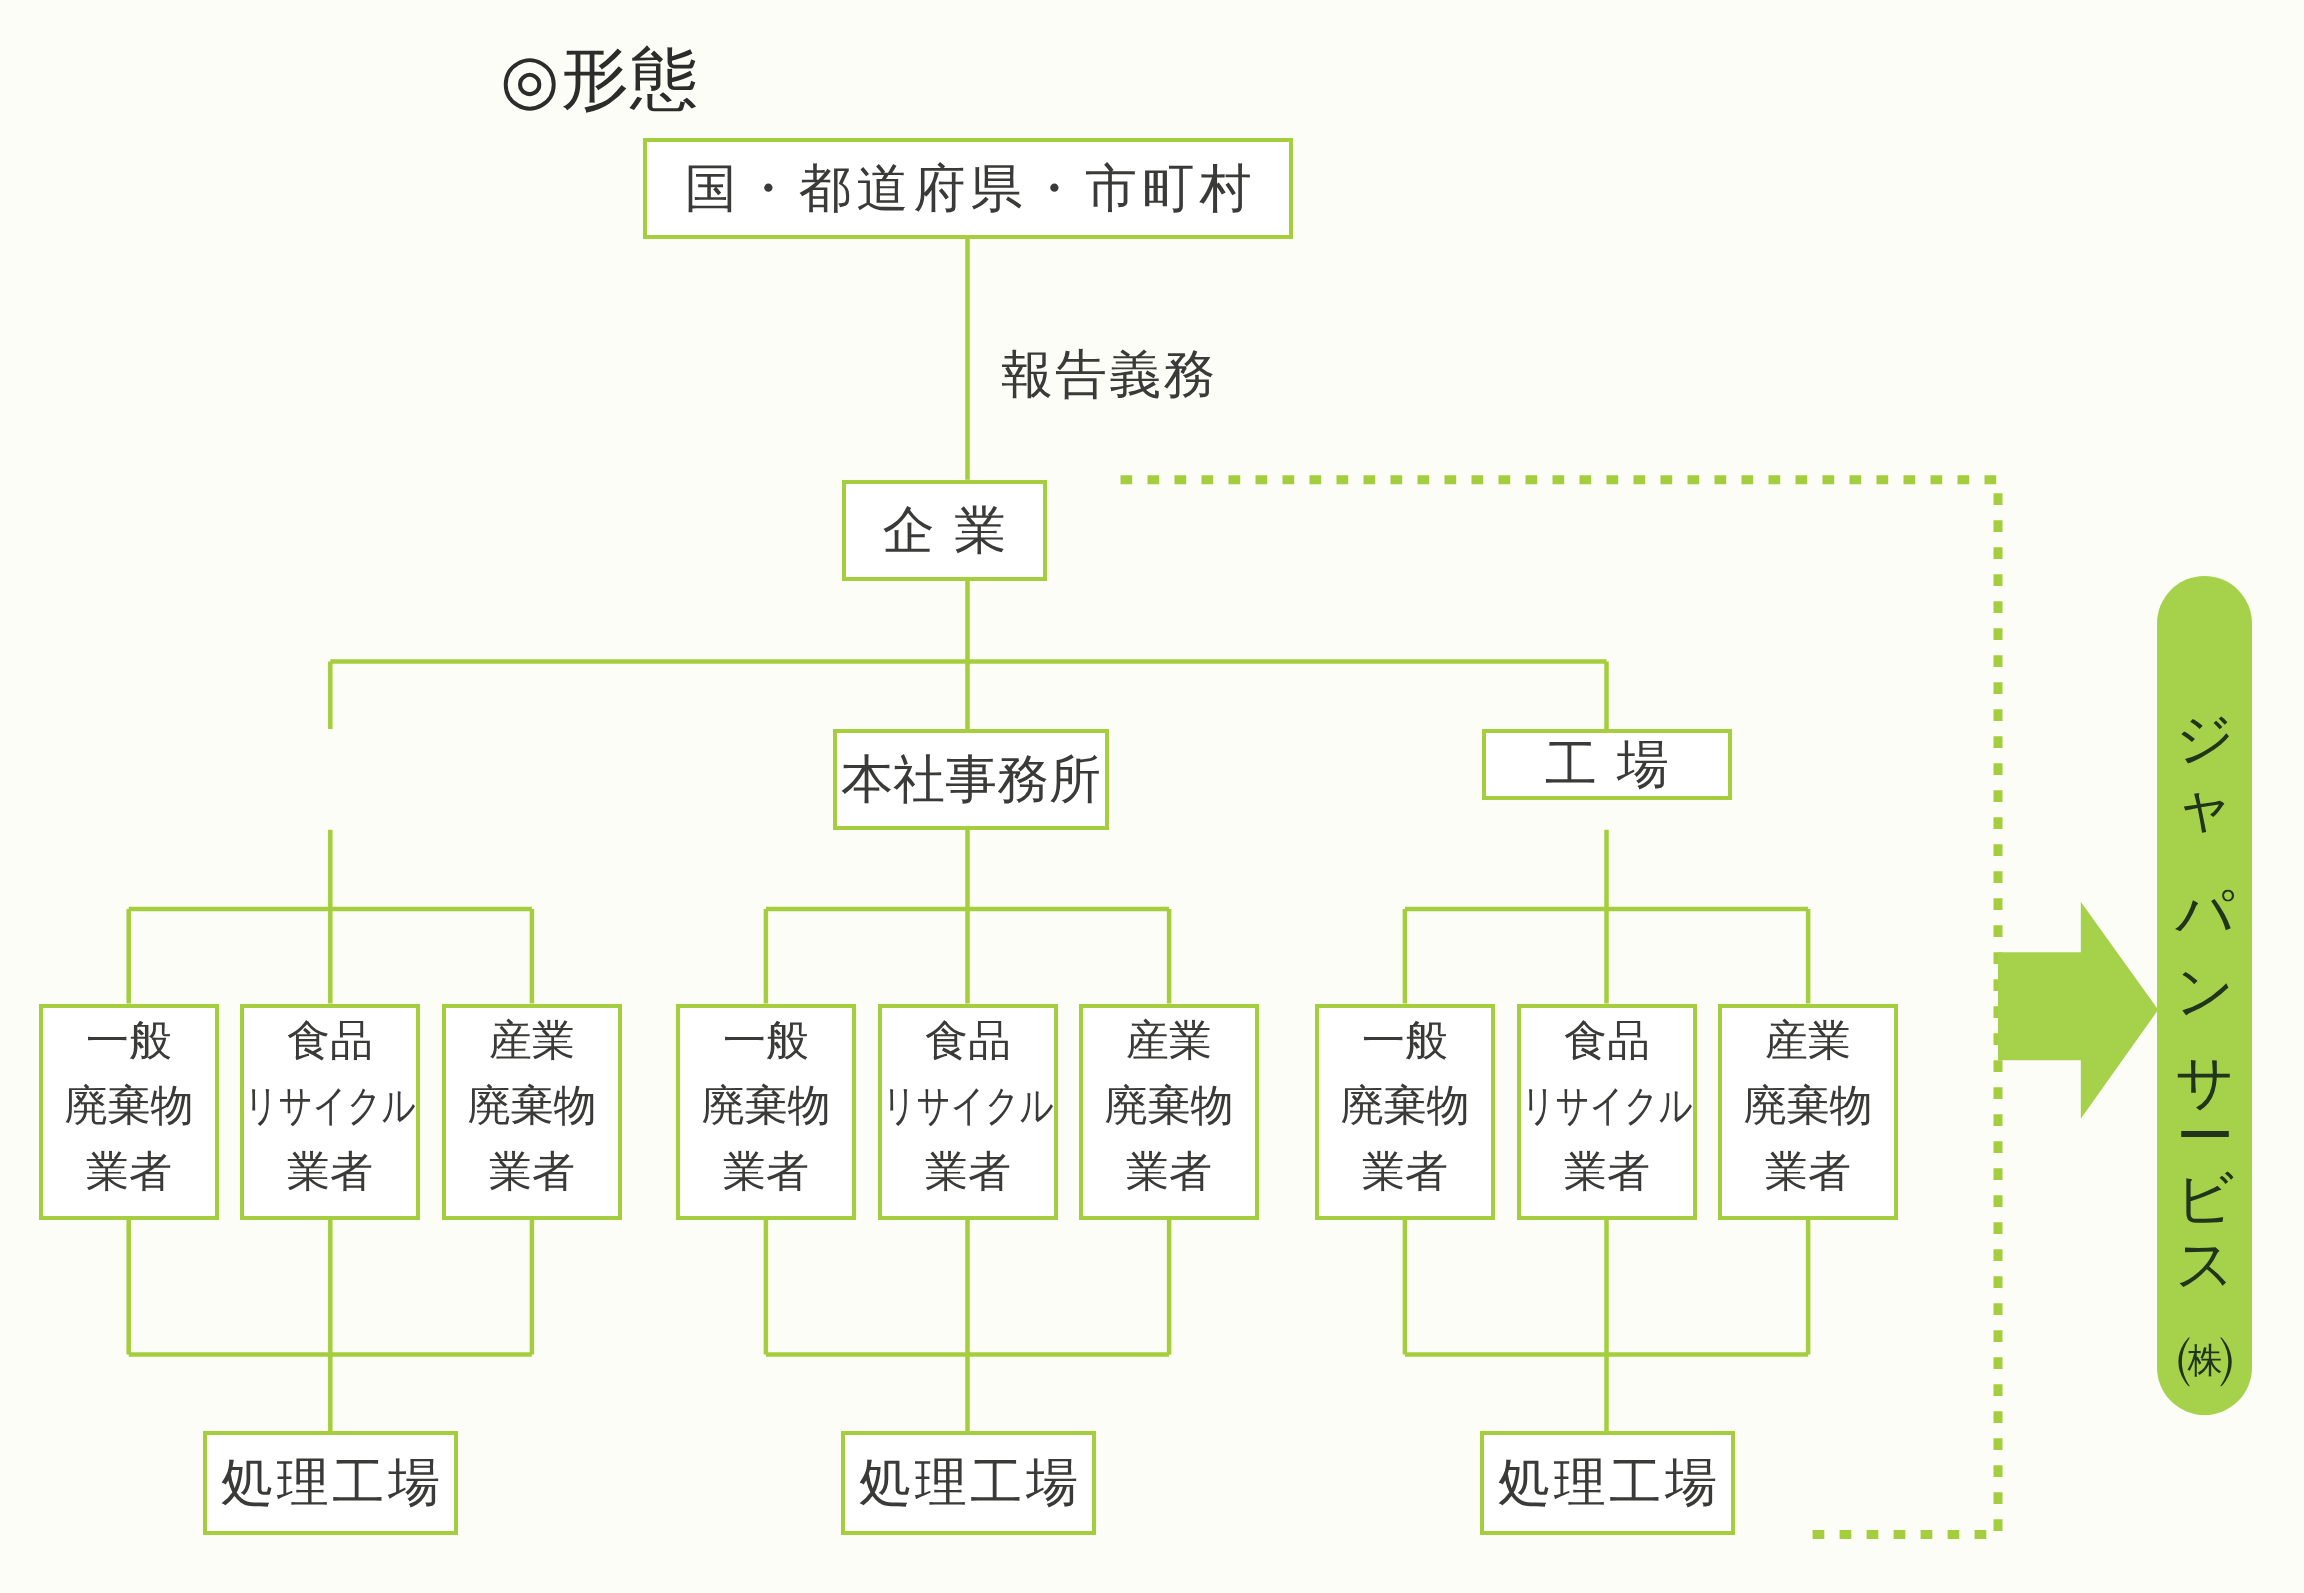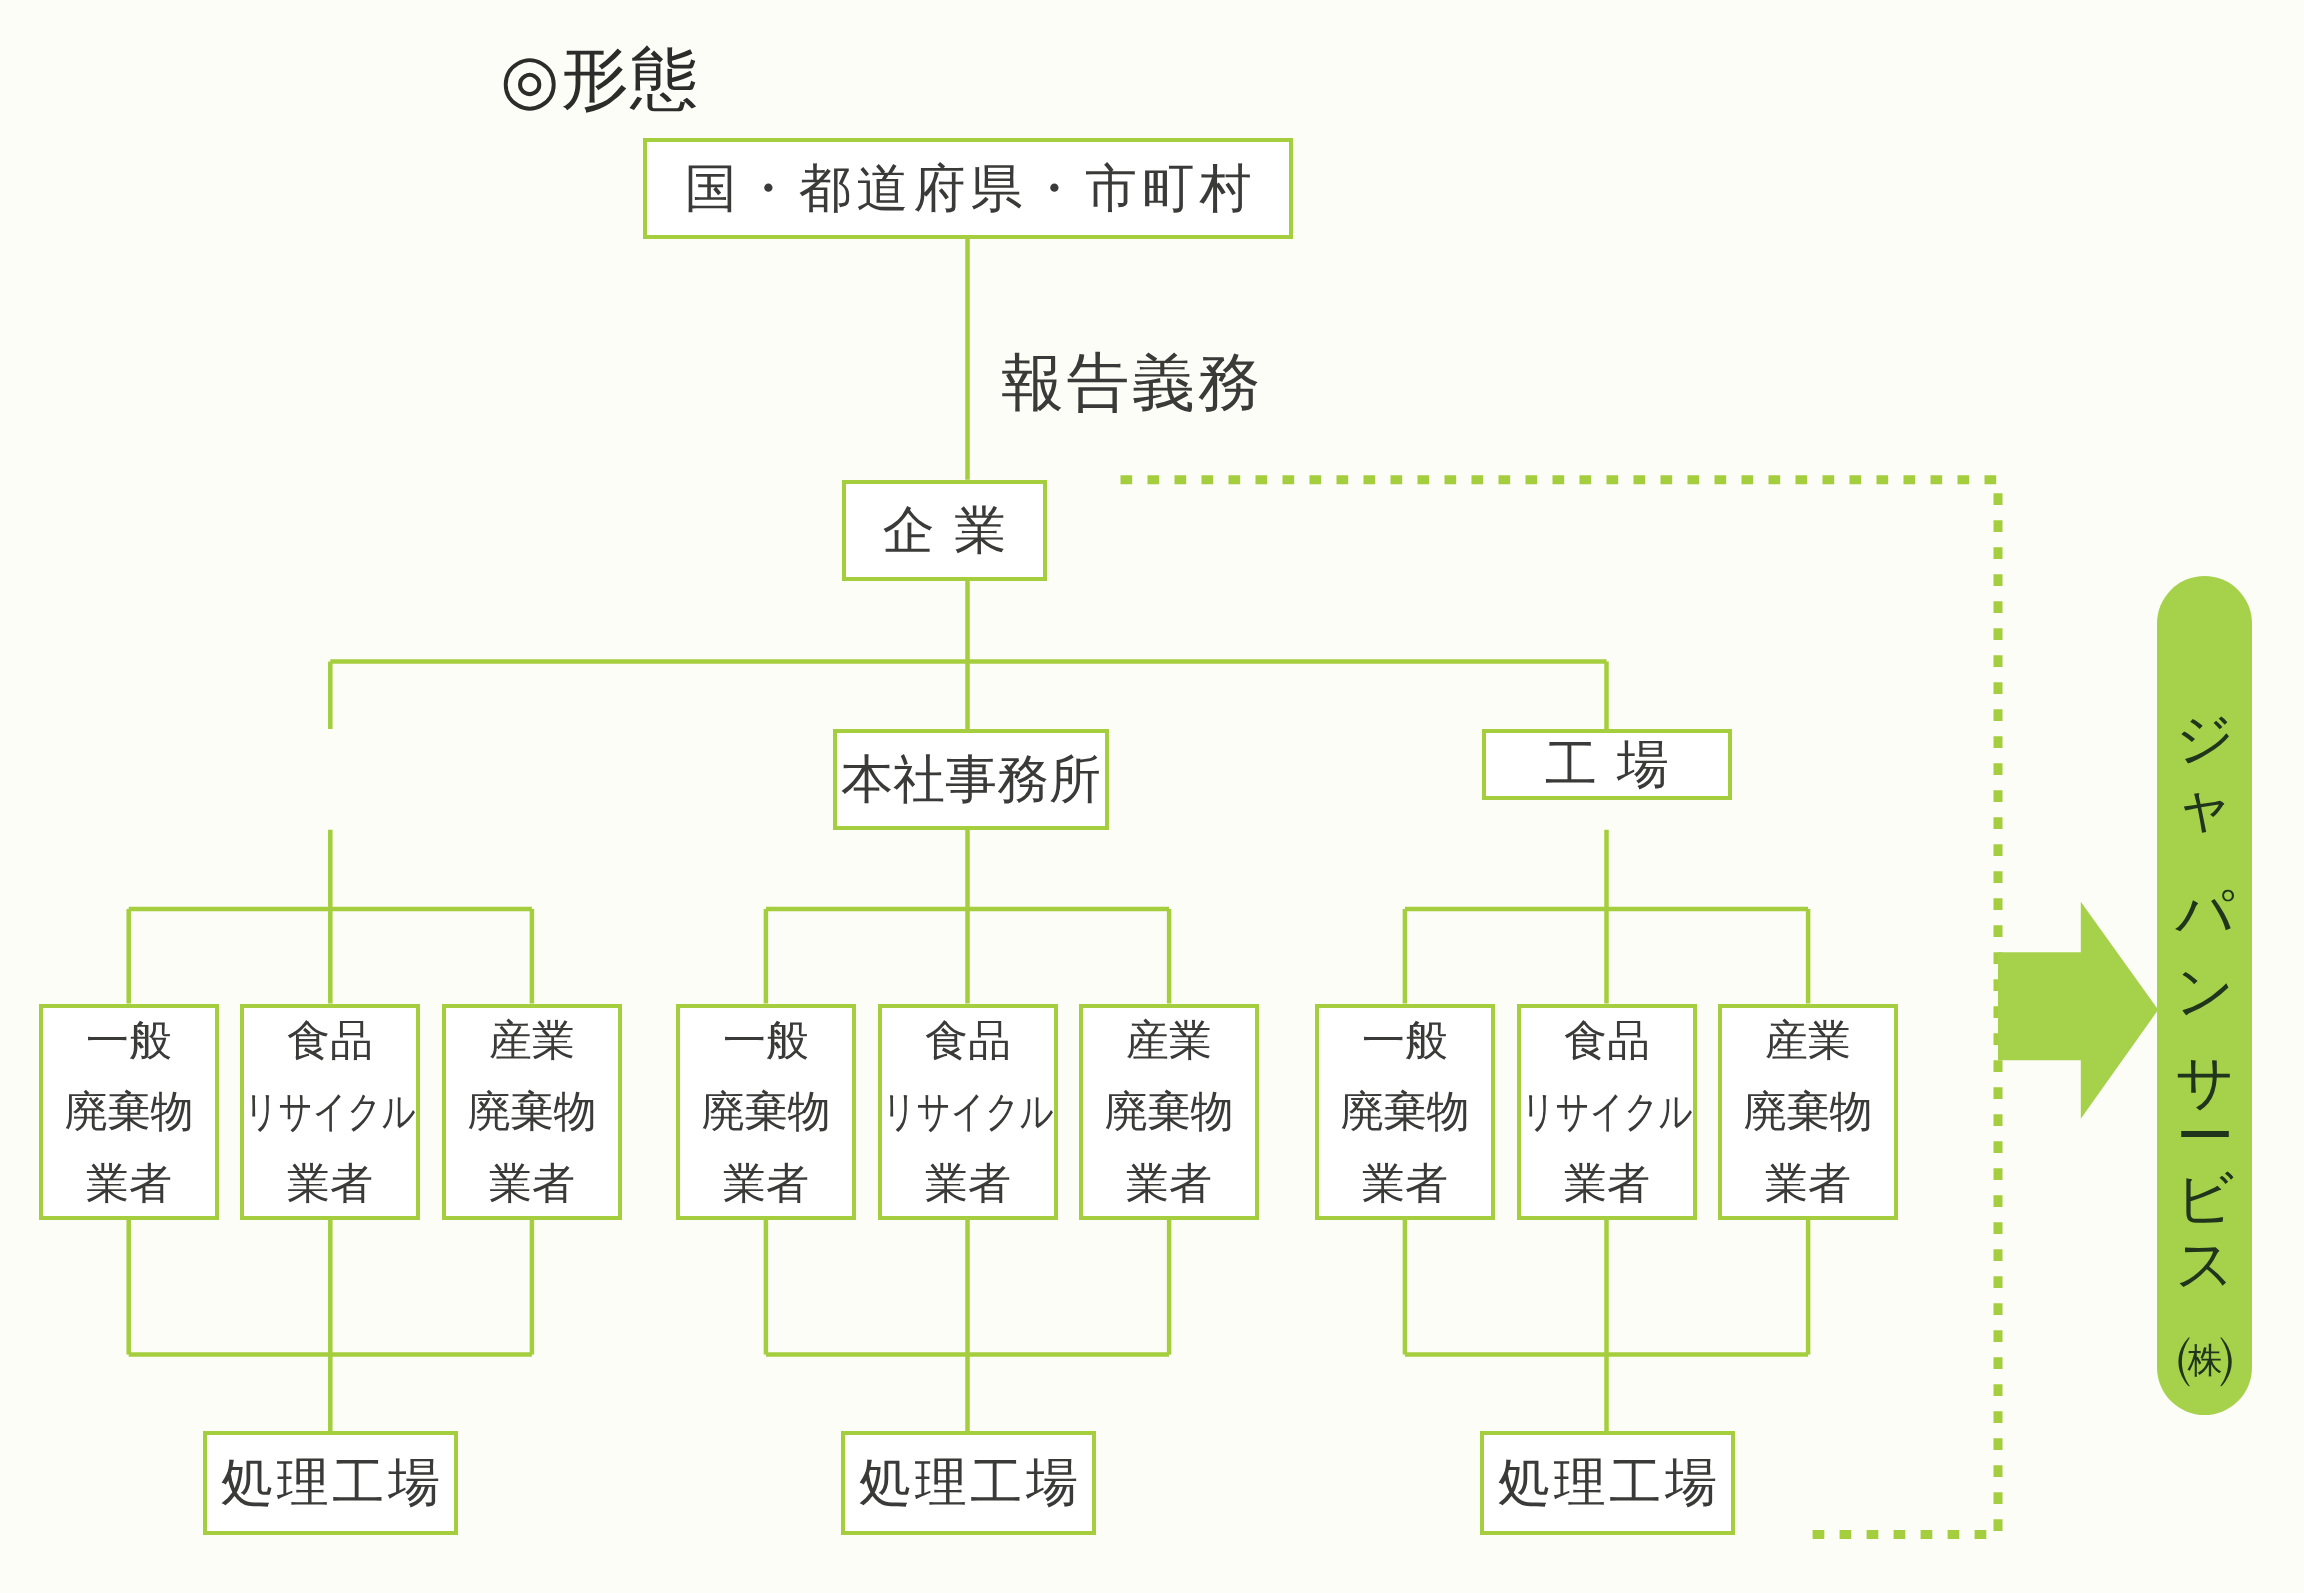--- a/index.html
+++ b/index.html
@@ -16,22 +16,22 @@
   .wires line{stroke:var(--line-green);stroke-width:5;}
   .wires .dotted{stroke:var(--line-green);stroke-width:10;stroke-dasharray:13 17;fill:none;}
   .wires .arrow{fill:var(--solid-green);stroke:none;}
   .title{position:absolute;left:500px;top:34px;font-size:68px;color:#2c2c2a;letter-spacing:0.02em;white-space:nowrap;}
   .box{position:absolute;box-sizing:border-box;background:#ffffff;border:4.5px solid var(--line-green);
        display:flex;align-items:center;justify-content:center;color:var(--box-text);white-space:nowrap;}
   .lab{font-size:52px;}
   .sp-wide{letter-spacing:0.38em;text-indent:0.38em;}
   .sp-mid{letter-spacing:0.10em;text-indent:0.10em;}
   .sp-small{letter-spacing:0.07em;text-indent:0.07em;}
-  .edge-label{position:absolute;left:1001px;top:340px;font-size:63px;color:var(--box-text);letter-spacing:0.04em;white-space:nowrap;}
-  .member{flex-direction:column;justify-content:space-between;font-size:43px;line-height:1.52;}
+  .edge-label{position:absolute;left:1001px;top:340px;font-size:52px;color:var(--box-text);letter-spacing:0.04em;white-space:nowrap;}
+  .member{flex-direction:column;justify-content:flex-start;font-size:43px;line-height:1.52;}
   .member .ln{display:block;text-align:center;}
   .member .compress{transform:scaleX(0.78);transform-origin:center;}
   .service-bar{position:absolute;left:2157px;top:576px;width:95px;height:839px;border-radius:50px;
        background:var(--solid-green);display:flex;align-items:center;justify-content:center;}
   .service-bar .vtext{writing-mode:vertical-rl;font-size:58px;letter-spacing:20px;color:var(--bar-text);
        font-weight:500;white-space:nowrap;}
 </style>
 </head>
 <body>
 

